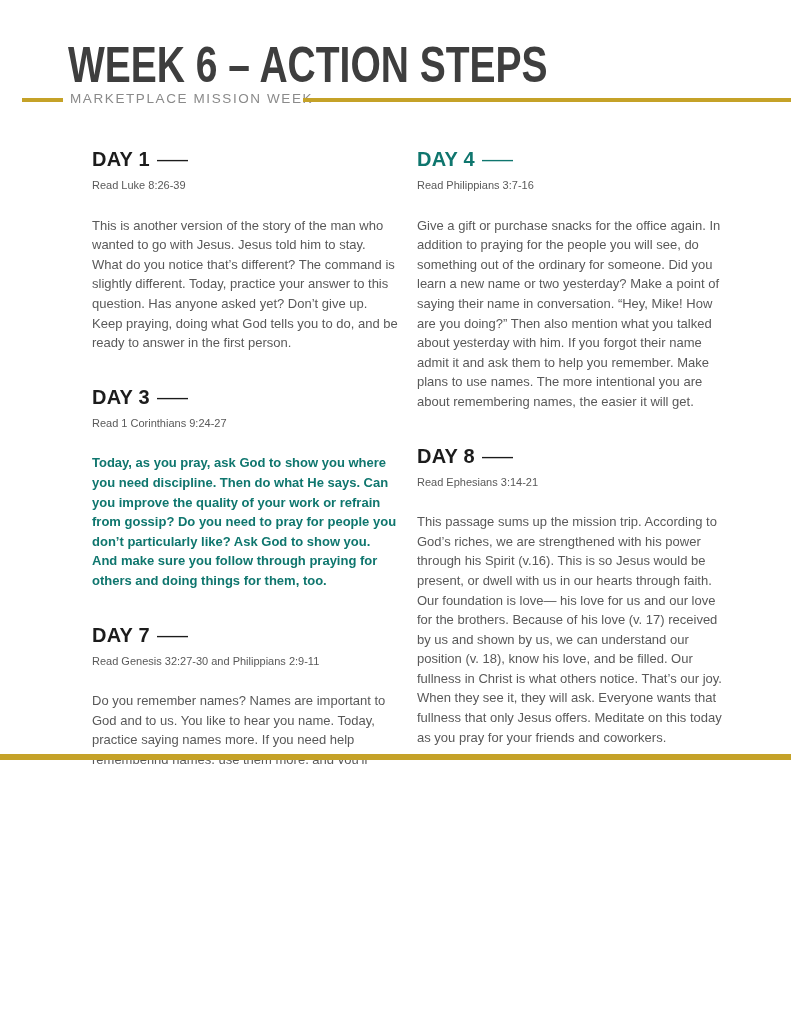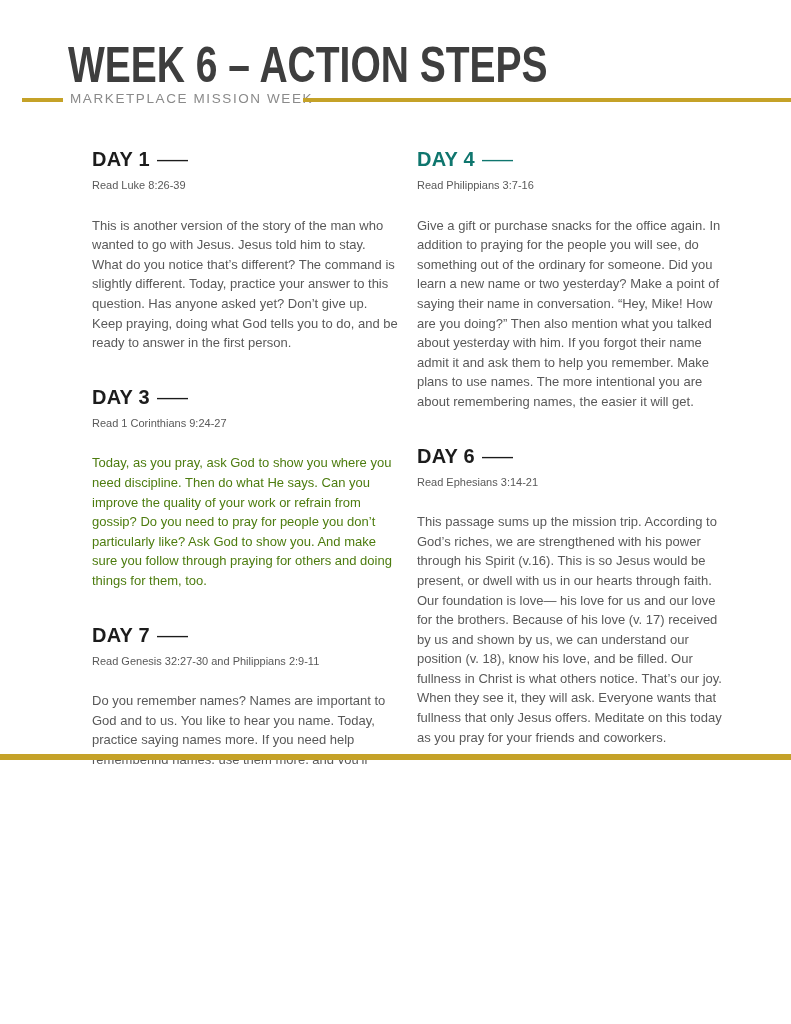--- a/index.html
+++ b/index.html
@@ -100,41 +100,41 @@
 
     <div class="day-section">
       <h2 class="day-heading" style="color: rgb(28, 28, 28);"><span>DAY 1</span><span class="day-dash">—</span></h2>
       <p class="day-reading" style="color: rgb(89, 89, 89);">Read Luke 8:26-39</p>
       <p class="day-body" style="color: rgb(89, 89, 89);">This is another version of the story of the man who wanted to go with Jesus. Jesus told him to stay. What do you notice that’s different? The command is slightly different. Today, practice your answer to this question. Has anyone asked yet? Don’t give up. Keep praying, doing what God tells you to do, and be ready to answer in the first person.</p>
     </div>
 
     <div class="day-section">
       <h2 class="day-heading" style="color: rgb(28, 28, 28);"><span>DAY 3</span><span class="day-dash">—</span></h2>
       <p class="day-reading" style="color: rgb(89, 89, 89);">Read 1 Corinthians 9:24-27</p>
-      <p class="day-body" style="color: #4d7c0f;">Today, as you pray, ask God to show you where you need discipline. Then do what He says. Can you improve the quality of your work or refrain from gossip? Do you need to pray for people you don’t particularly like? Ask God to show you. And make sure you follow through praying for others and doing things for them, too.</p>
+      <p class="day-body" style="color: #0f766e; font-weight: bold;">Today, as you pray, ask God to show you where you need discipline. Then do what He says. Can you improve the quality of your work or refrain from gossip? Do you need to pray for people you don’t particularly like? Ask God to show you. And make sure you follow through praying for others and doing things for them, too.</p>
     </div>
 
     <div class="day-section">
       <h2 class="day-heading" style="color: rgb(28, 28, 28);"><span>DAY 7</span><span class="day-dash">—</span></h2>
       <p class="day-reading" style="color: rgb(89, 89, 89);">Read Genesis 32:27-30 and Philippians 2:9-11</p>
       <p class="day-body" style="color: rgb(89, 89, 89);">Do you remember names? Names are important to God and to us. You like to hear you name. Today, practice saying names more. If you need help remembering names, use them more, and you’ll remember them better. Ask someone to tell you about their spouse of kids. Make notes too. Plan to ask about that person by name again tomorrow.</p>
     </div>
 
   </div>
 
   <div class="col col-right">
 
     <div class="day-section">
       <h2 class="day-heading" style="color: #0f766e;"><span>DAY 4</span><span class="day-dash">—</span></h2>
       <p class="day-reading" style="color: rgb(89, 89, 89);">Read Philippians 3:7-16</p>
       <p class="day-body" style="color: rgb(89, 89, 89);">Give a gift or purchase snacks for the office again. In addition to praying for the people you will see, do something out of the ordinary for someone. Did you learn a new name or two yesterday? Make a point of saying their name in conversation. “Hey, Mike! How are you doing?” Then also mention what you talked about yesterday with him. If you forgot their name admit it and ask them to help you remember. Make plans to use names. The more intentional you are about remembering names, the easier it will get.</p>
     </div>
 
     <div class="day-section">
-      <h2 class="day-heading" style="color: rgb(28, 28, 28);"><span>DAY 6</span><span class="day-dash">—</span></h2>
+      <h2 class="day-heading" style="color: rgb(28, 28, 28);"><span>DAY 8</span><span class="day-dash">—</span></h2>
       <p class="day-reading" style="color: rgb(89, 89, 89);">Read Ephesians 3:14-21</p>
       <p class="day-body" style="color: rgb(89, 89, 89);">This passage sums up the mission trip. According to God’s riches, we are strengthened with his power through his Spirit (v.16). This is so Jesus would be present, or dwell with us in our hearts through faith. Our foundation is love— his love for us and our love for the brothers. Because of his love (v. 17) received by us and shown by us, we can understand our position (v. 18), know his love, and be filled. Our fullness in Christ is what others notice. That’s our joy. When they see it, they will ask. Everyone wants that fullness that only Jesus offers. Meditate on this today as you pray for your friends and coworkers.</p>
     </div>
 
   </div>
 
   <div class="bottom-bar accent-bg" style="background: rgb(197, 162, 40);"></div>
 
 </div>
 

